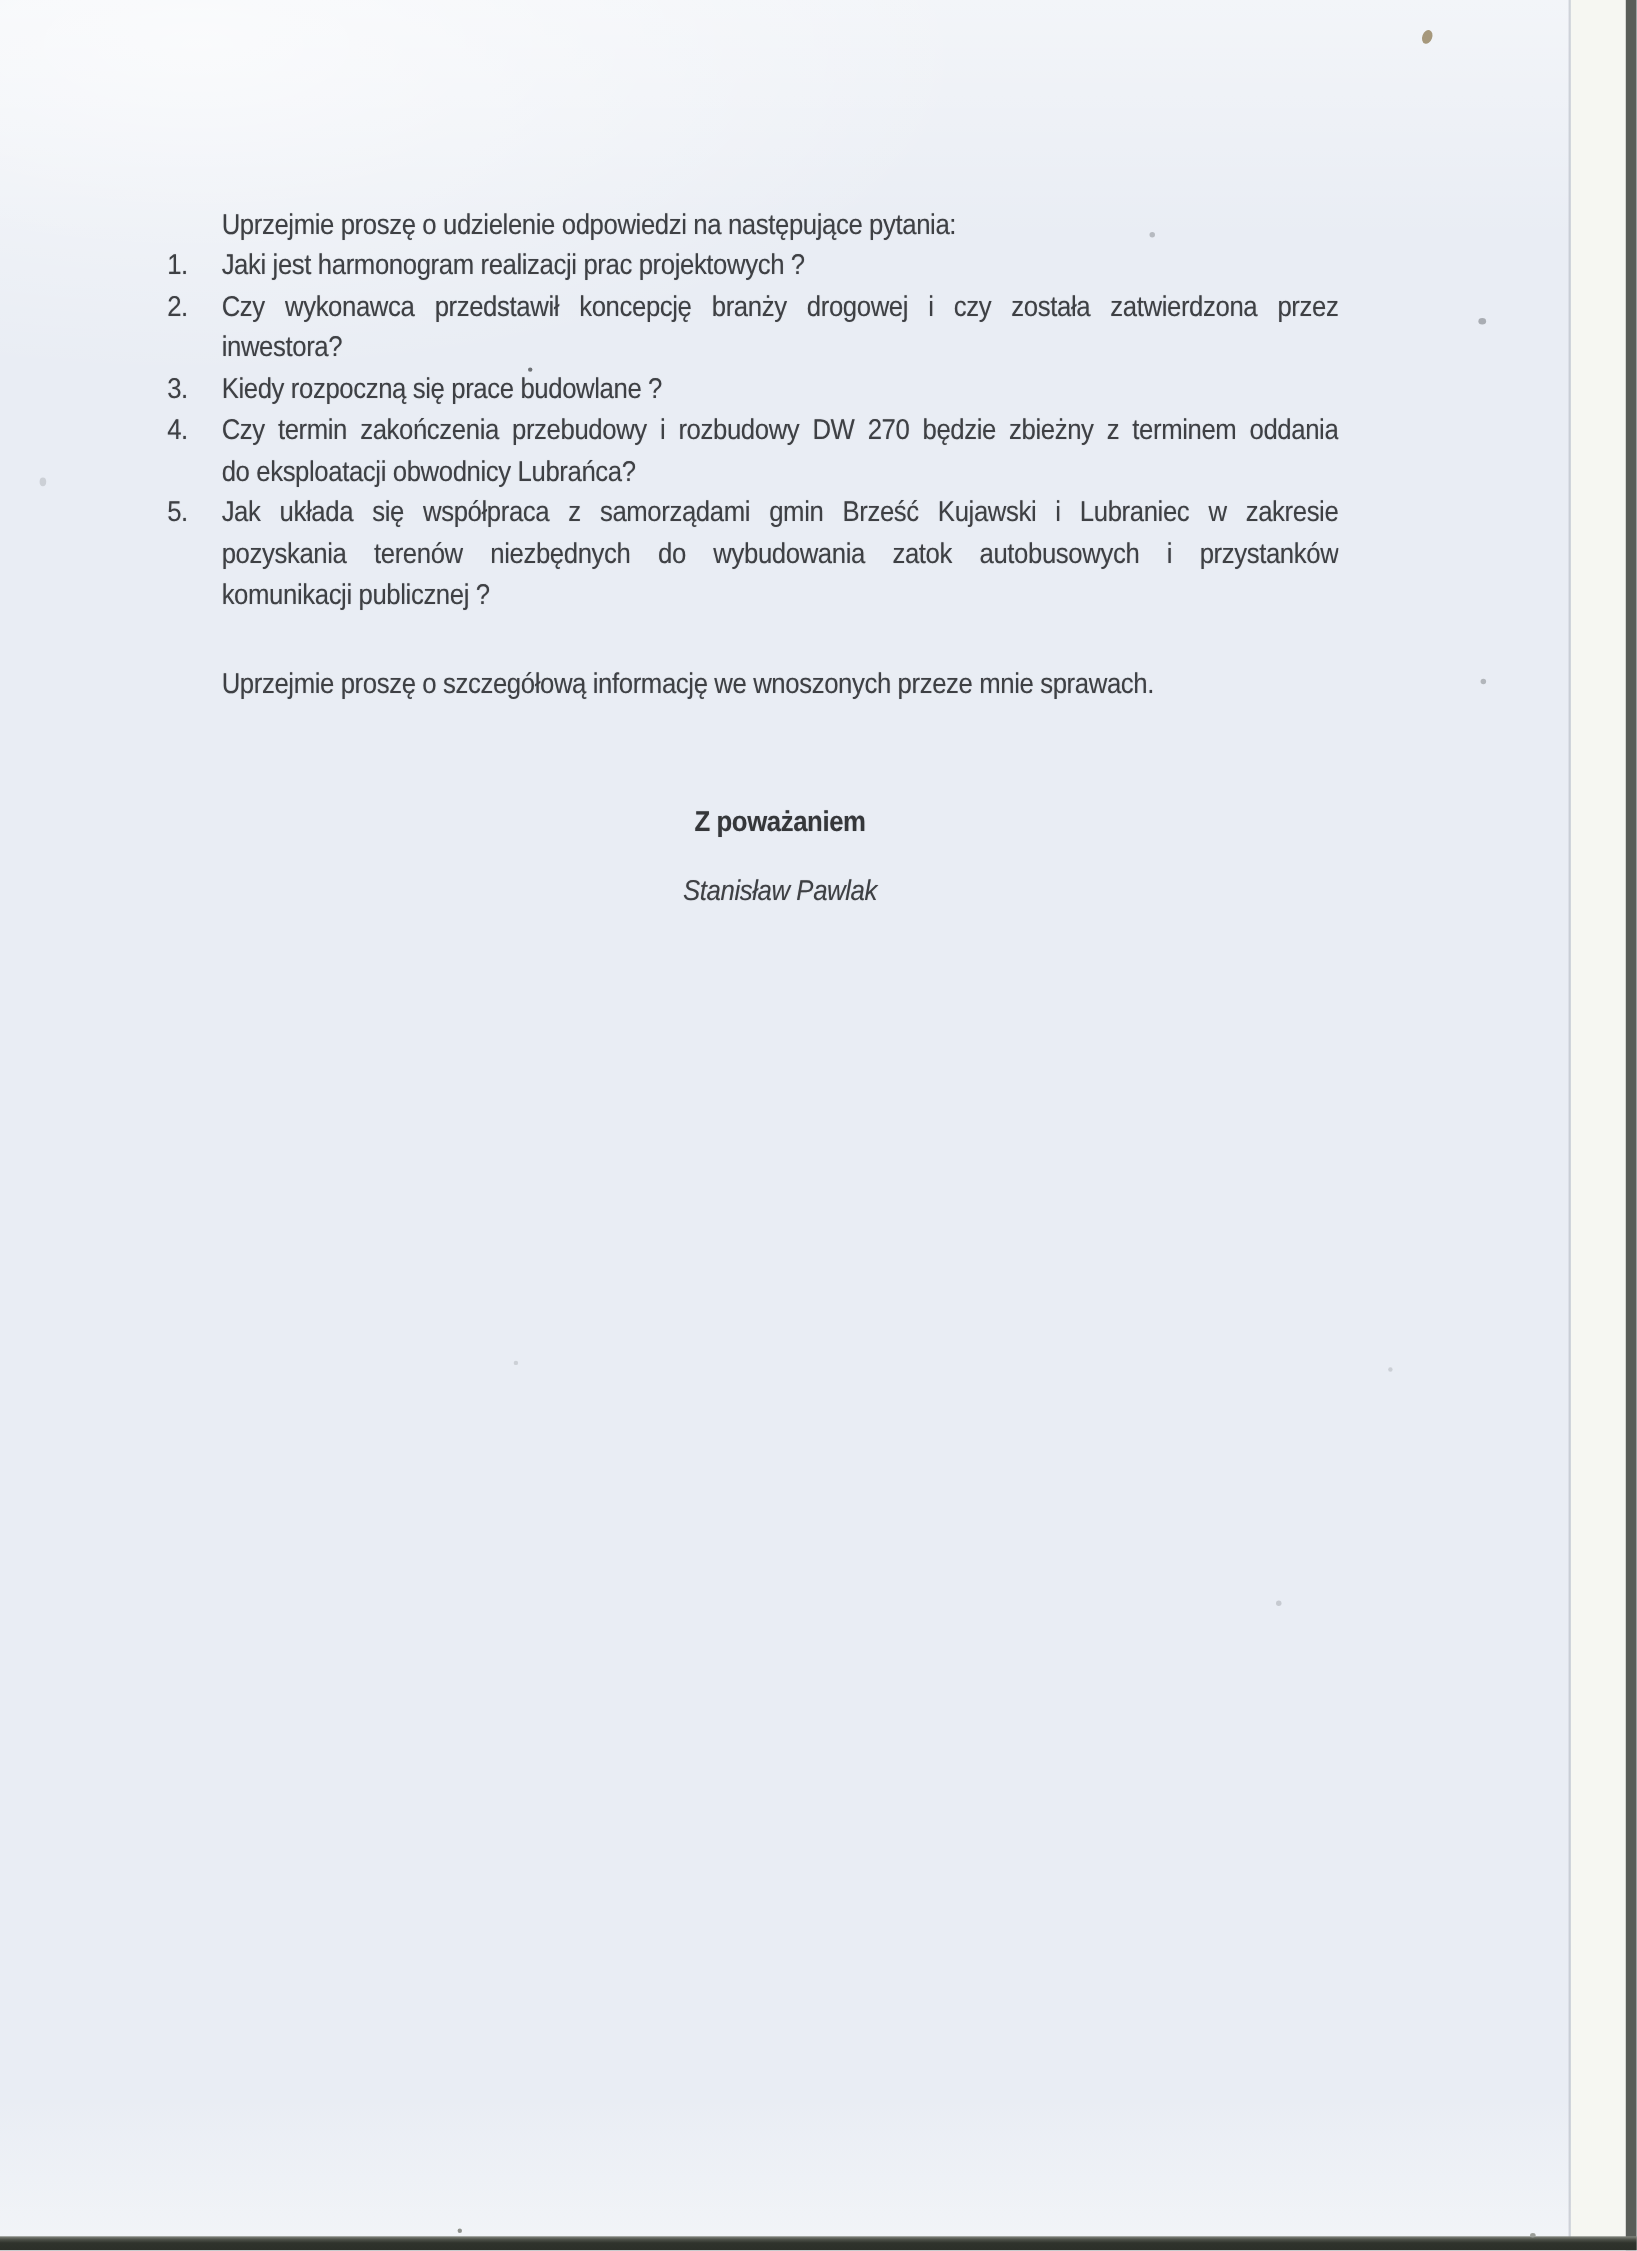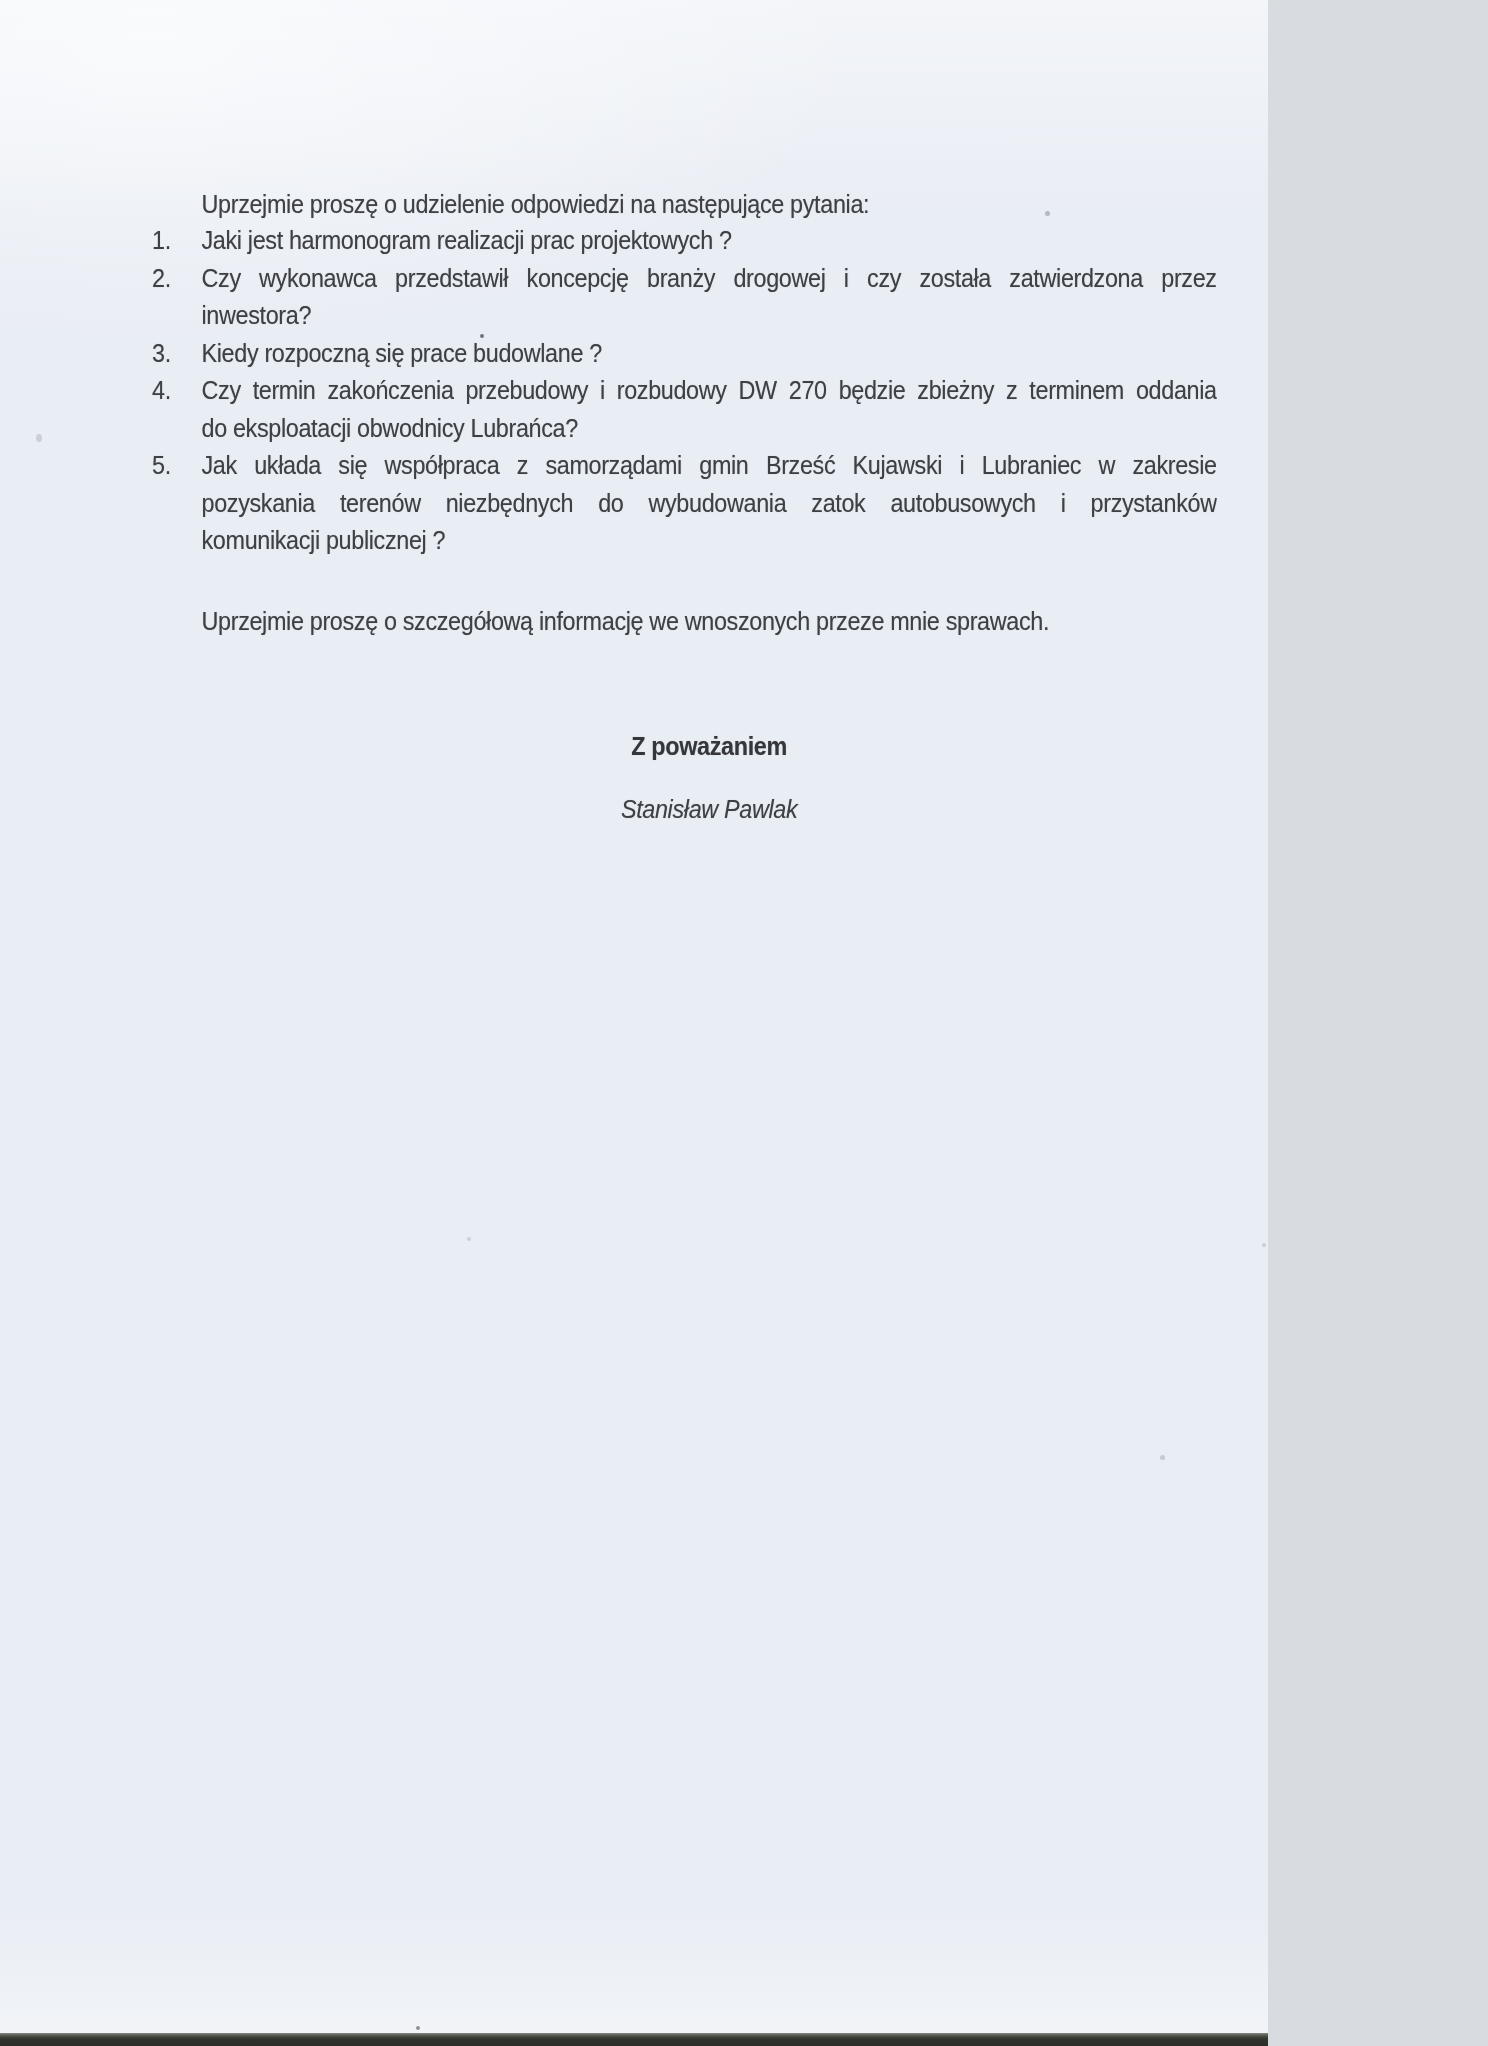--- a/index.html
+++ b/index.html
@@ -1,18 +1,18 @@
 <!DOCTYPE html>
 <html><head>
 <meta charset="utf-8">
 <style>
   html,body{margin:0;padding:0;background:#d8dbe0;}
   .page{
     position:relative;
-    width:1268px;height:2046px;
+    width:1488px;height:2046px;
     overflow:hidden;
     font-family:"Liberation Sans",sans-serif;
     background:
       radial-gradient(ellipse 1000px 420px at 12% 2%, rgba(255,255,255,.62), rgba(255,255,255,0) 72%),
       linear-gradient(180deg, rgba(255,255,255,.45) 0px, rgba(255,255,255,0) 220px),
       linear-gradient(0deg, rgba(250,251,251,.55) 0px, rgba(250,251,251,0) 140px),
       #e9edf4;
   }
   
   .white-strip{position:absolute;left:1428px;top:0;width:50px;height:2046px;background:#f6f7f2;}

